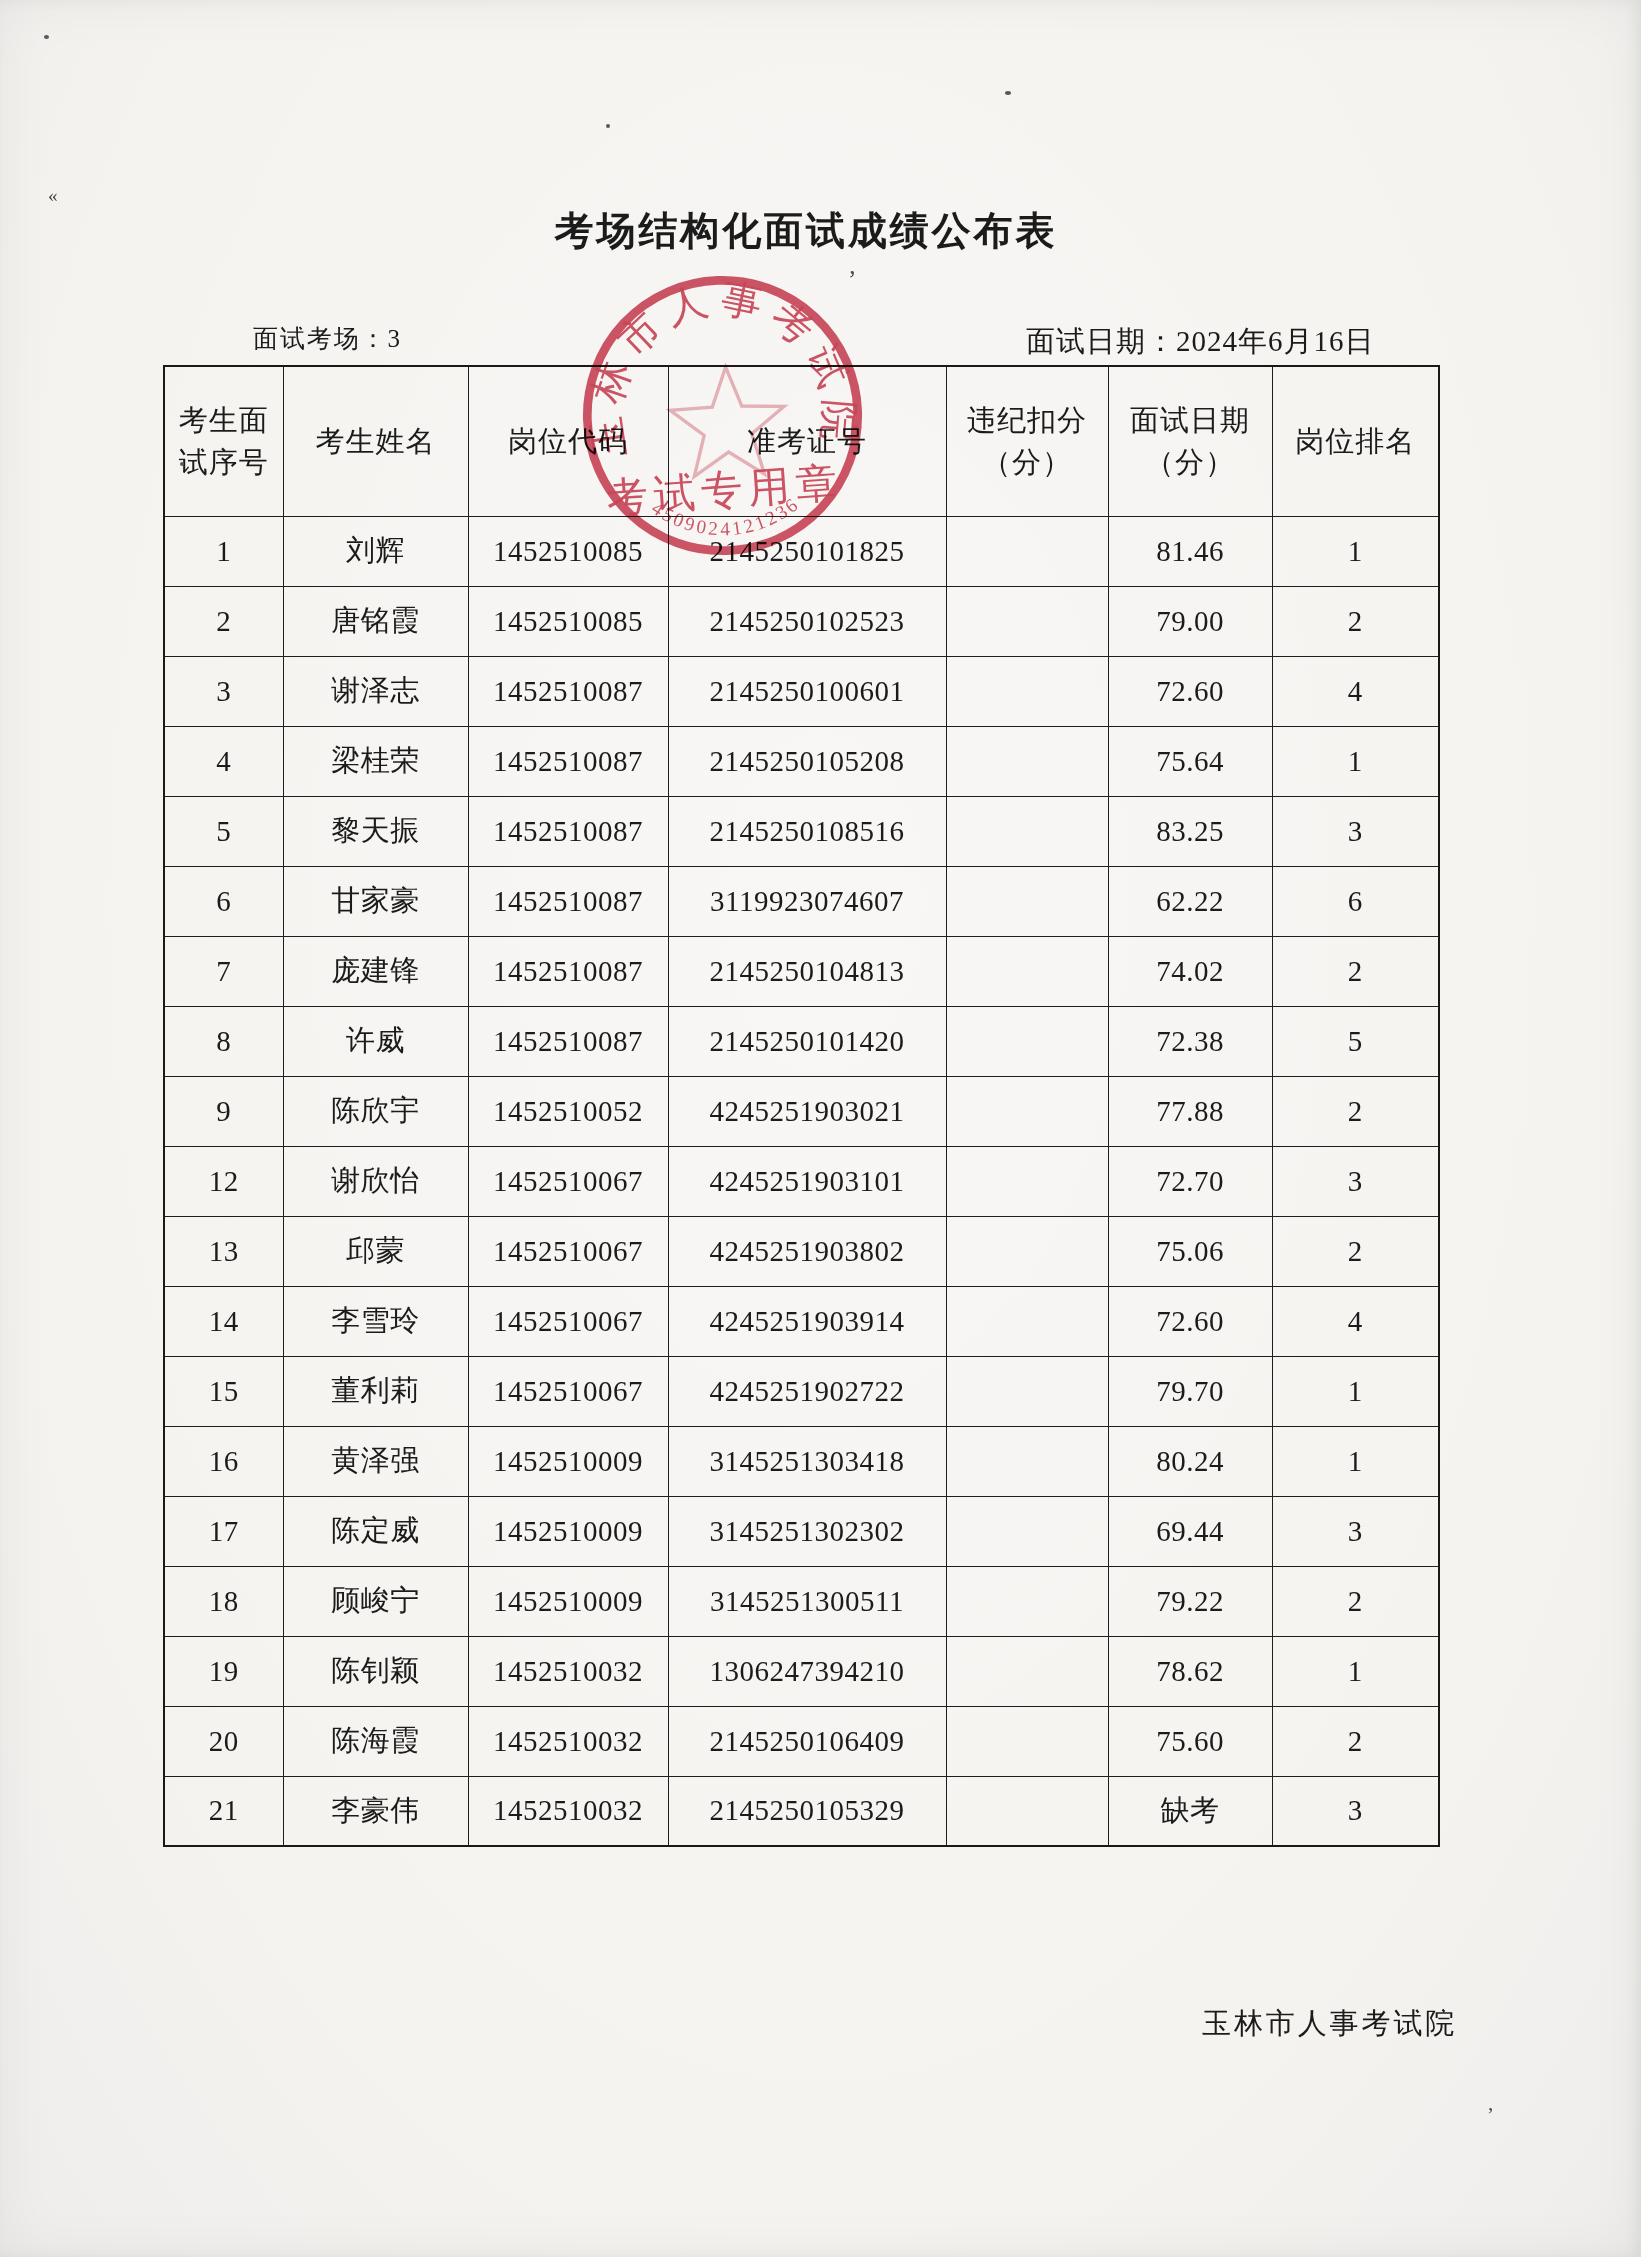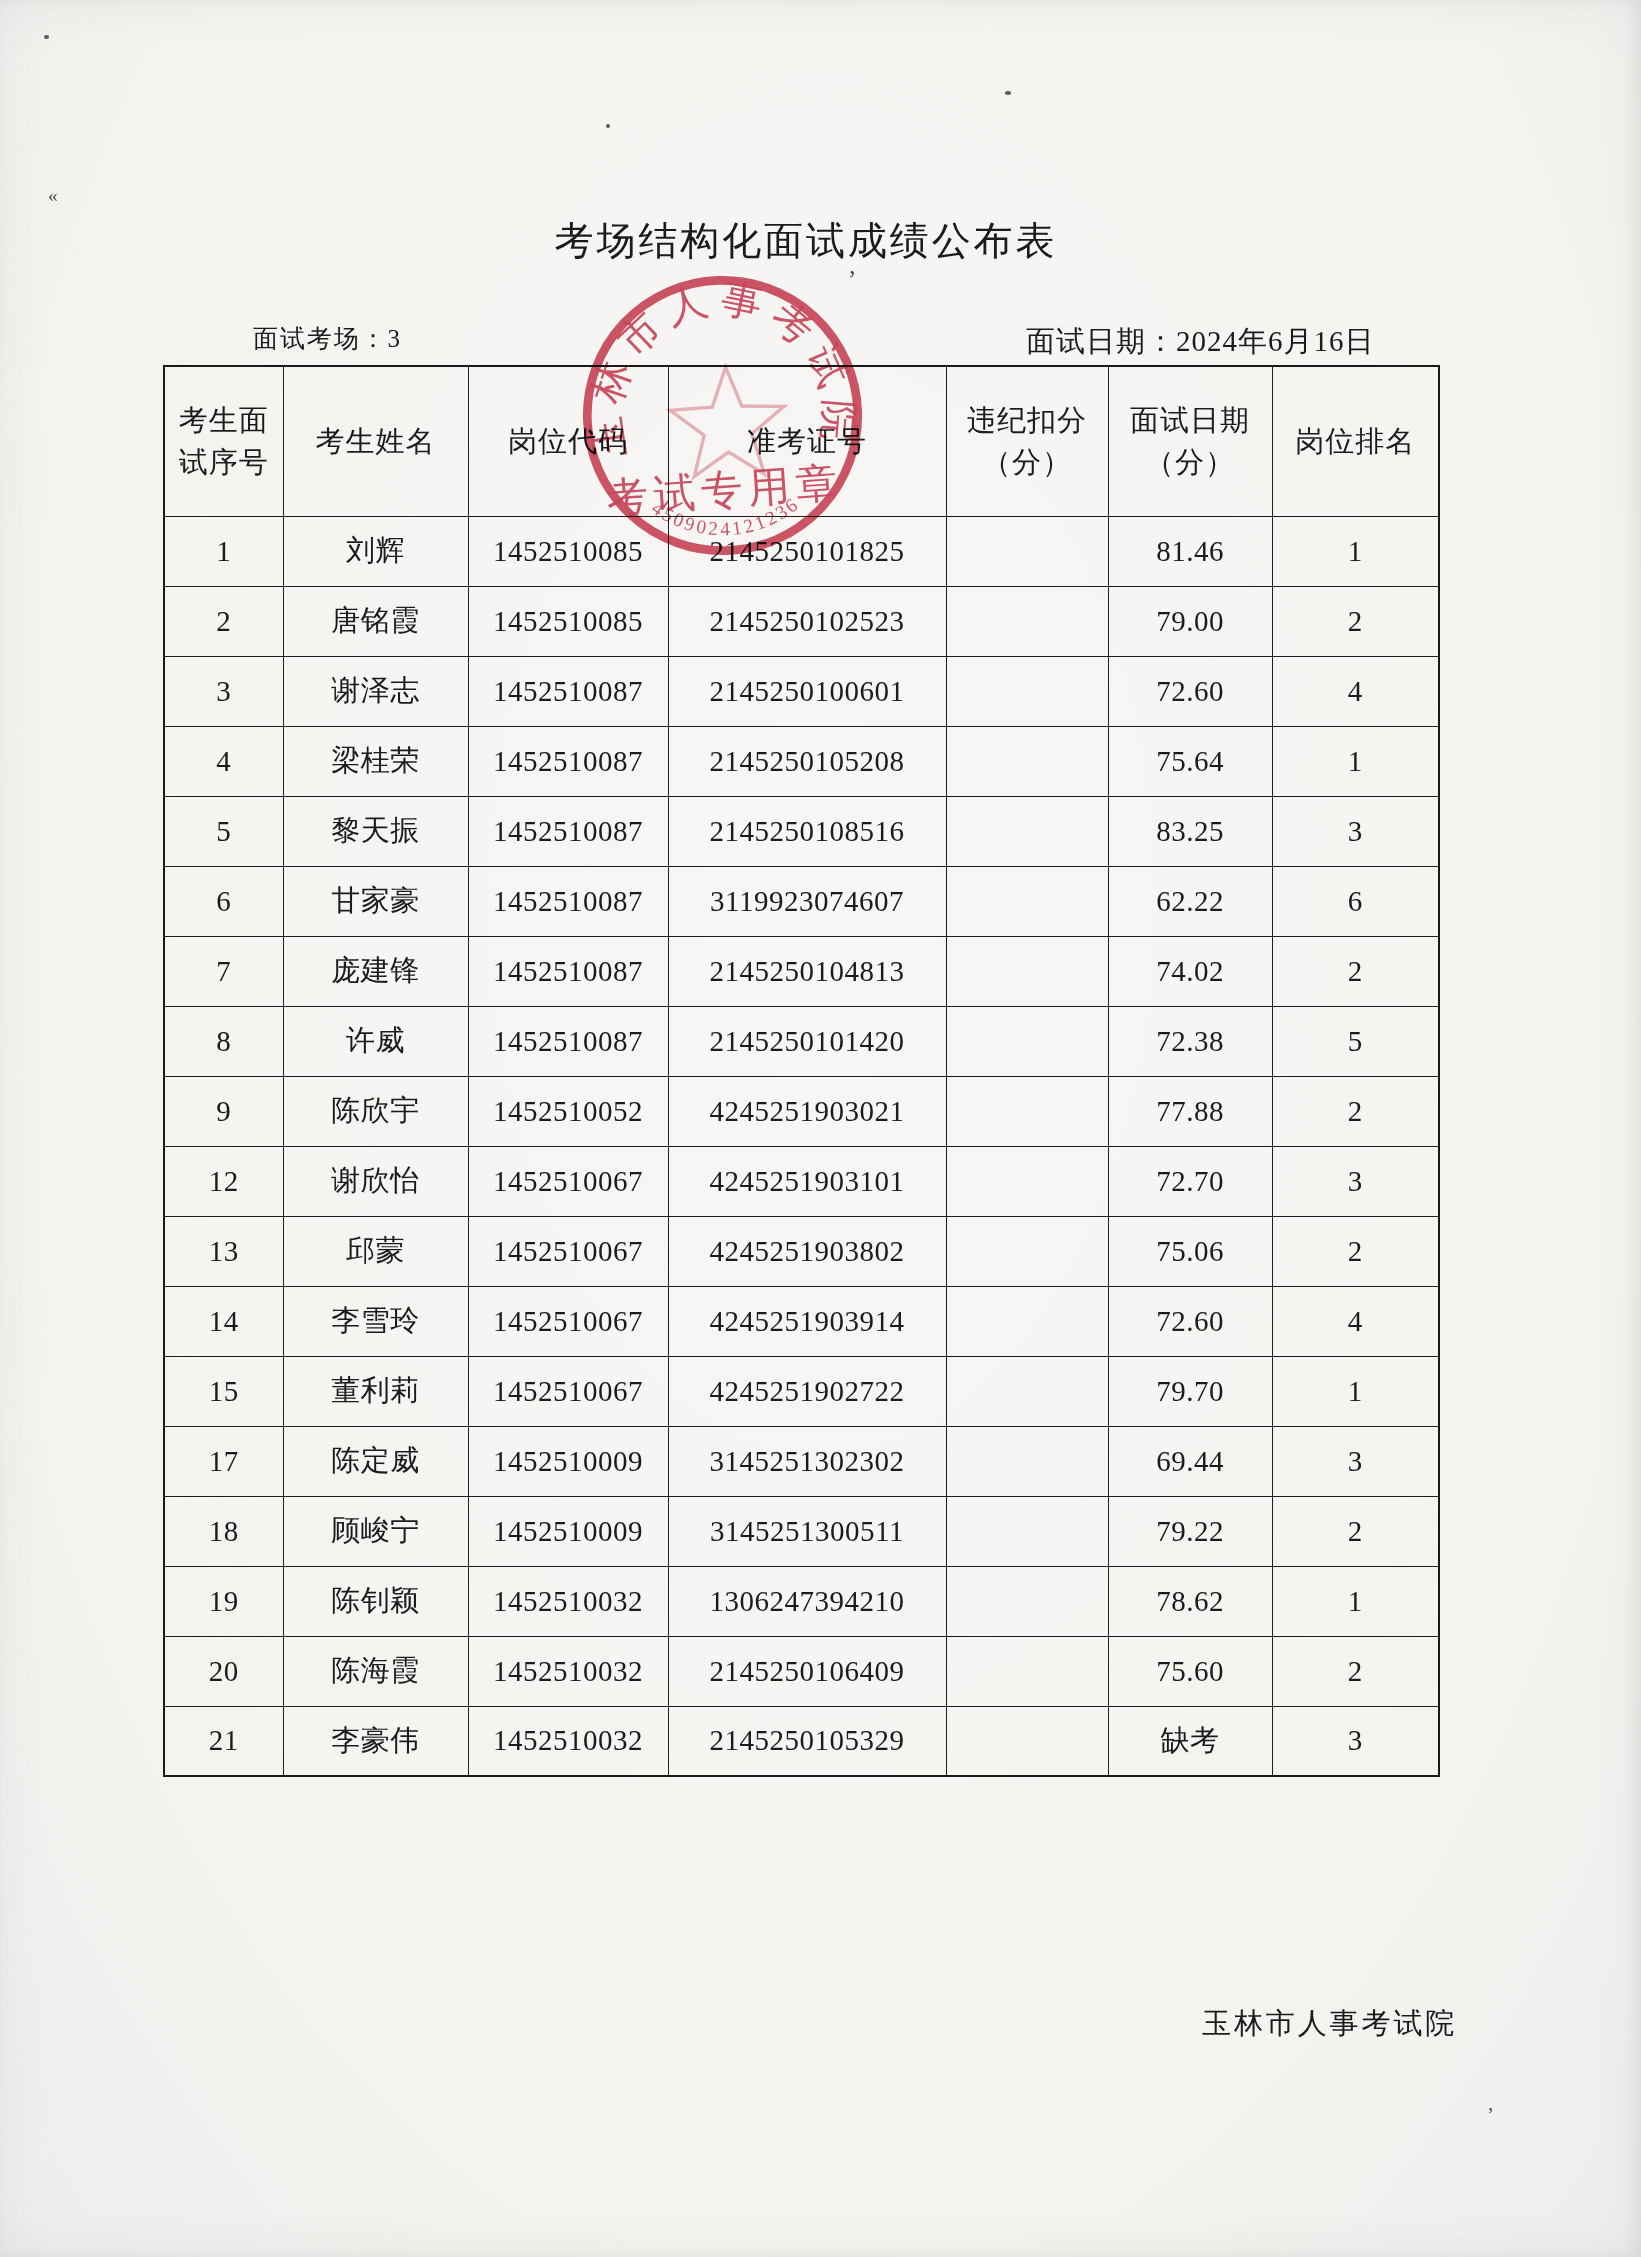--- a/index.html
+++ b/index.html
@@ -12,24 +12,24 @@
     color:#1b1b1b;
   }
   .paper{
     position:absolute;inset:0;
     background:
       radial-gradient(ellipse at 50% 40%, #f8f7f5 0%, #f4f3f0 70%, #eeedeb 100%);
     box-shadow: inset 0 0 58px rgba(0,0,0,0.05), inset -5.8px 0 13.5px rgba(0,0,0,0.05);
   }
   .doc-title{
     position:absolute;
-    left:806px; top:214px;
+    left:806px; top:204px;
     transform:translateX(-50%);
     font-size:39px;
-    font-weight:normal;
+    font-weight:bold;
     letter-spacing:2.9px;
     white-space:nowrap;
   }
   .meta-venue{
     position:absolute; left:253px; top:322px;
     font-size:25px; letter-spacing:1.9px; white-space:nowrap;
   }
   .meta-date{
     position:absolute; left:1026px; top:322px;
     font-size:29px; letter-spacing:1px; white-space:nowrap;
@@ -218,20 +218,29 @@
       <tr>
         <td>15</td>
         <td>董利莉</td>
         <td>1452510067</td>
         <td>4245251902722</td>
         <td></td>
         <td>79.70</td>
         <td>1</td>
       </tr>
       <tr>
+        <td>16</td>
+        <td>黄泽强</td>
+        <td>1452510009</td>
+        <td>3145251303418</td>
+        <td></td>
+        <td>80.24</td>
+        <td>1</td>
+      </tr>
+      <tr>
         <td>17</td>
         <td>陈定威</td>
         <td>1452510009</td>
         <td>3145251302302</td>
         <td></td>
         <td>69.44</td>
         <td>3</td>
       </tr>
       <tr>
         <td>18</td>

